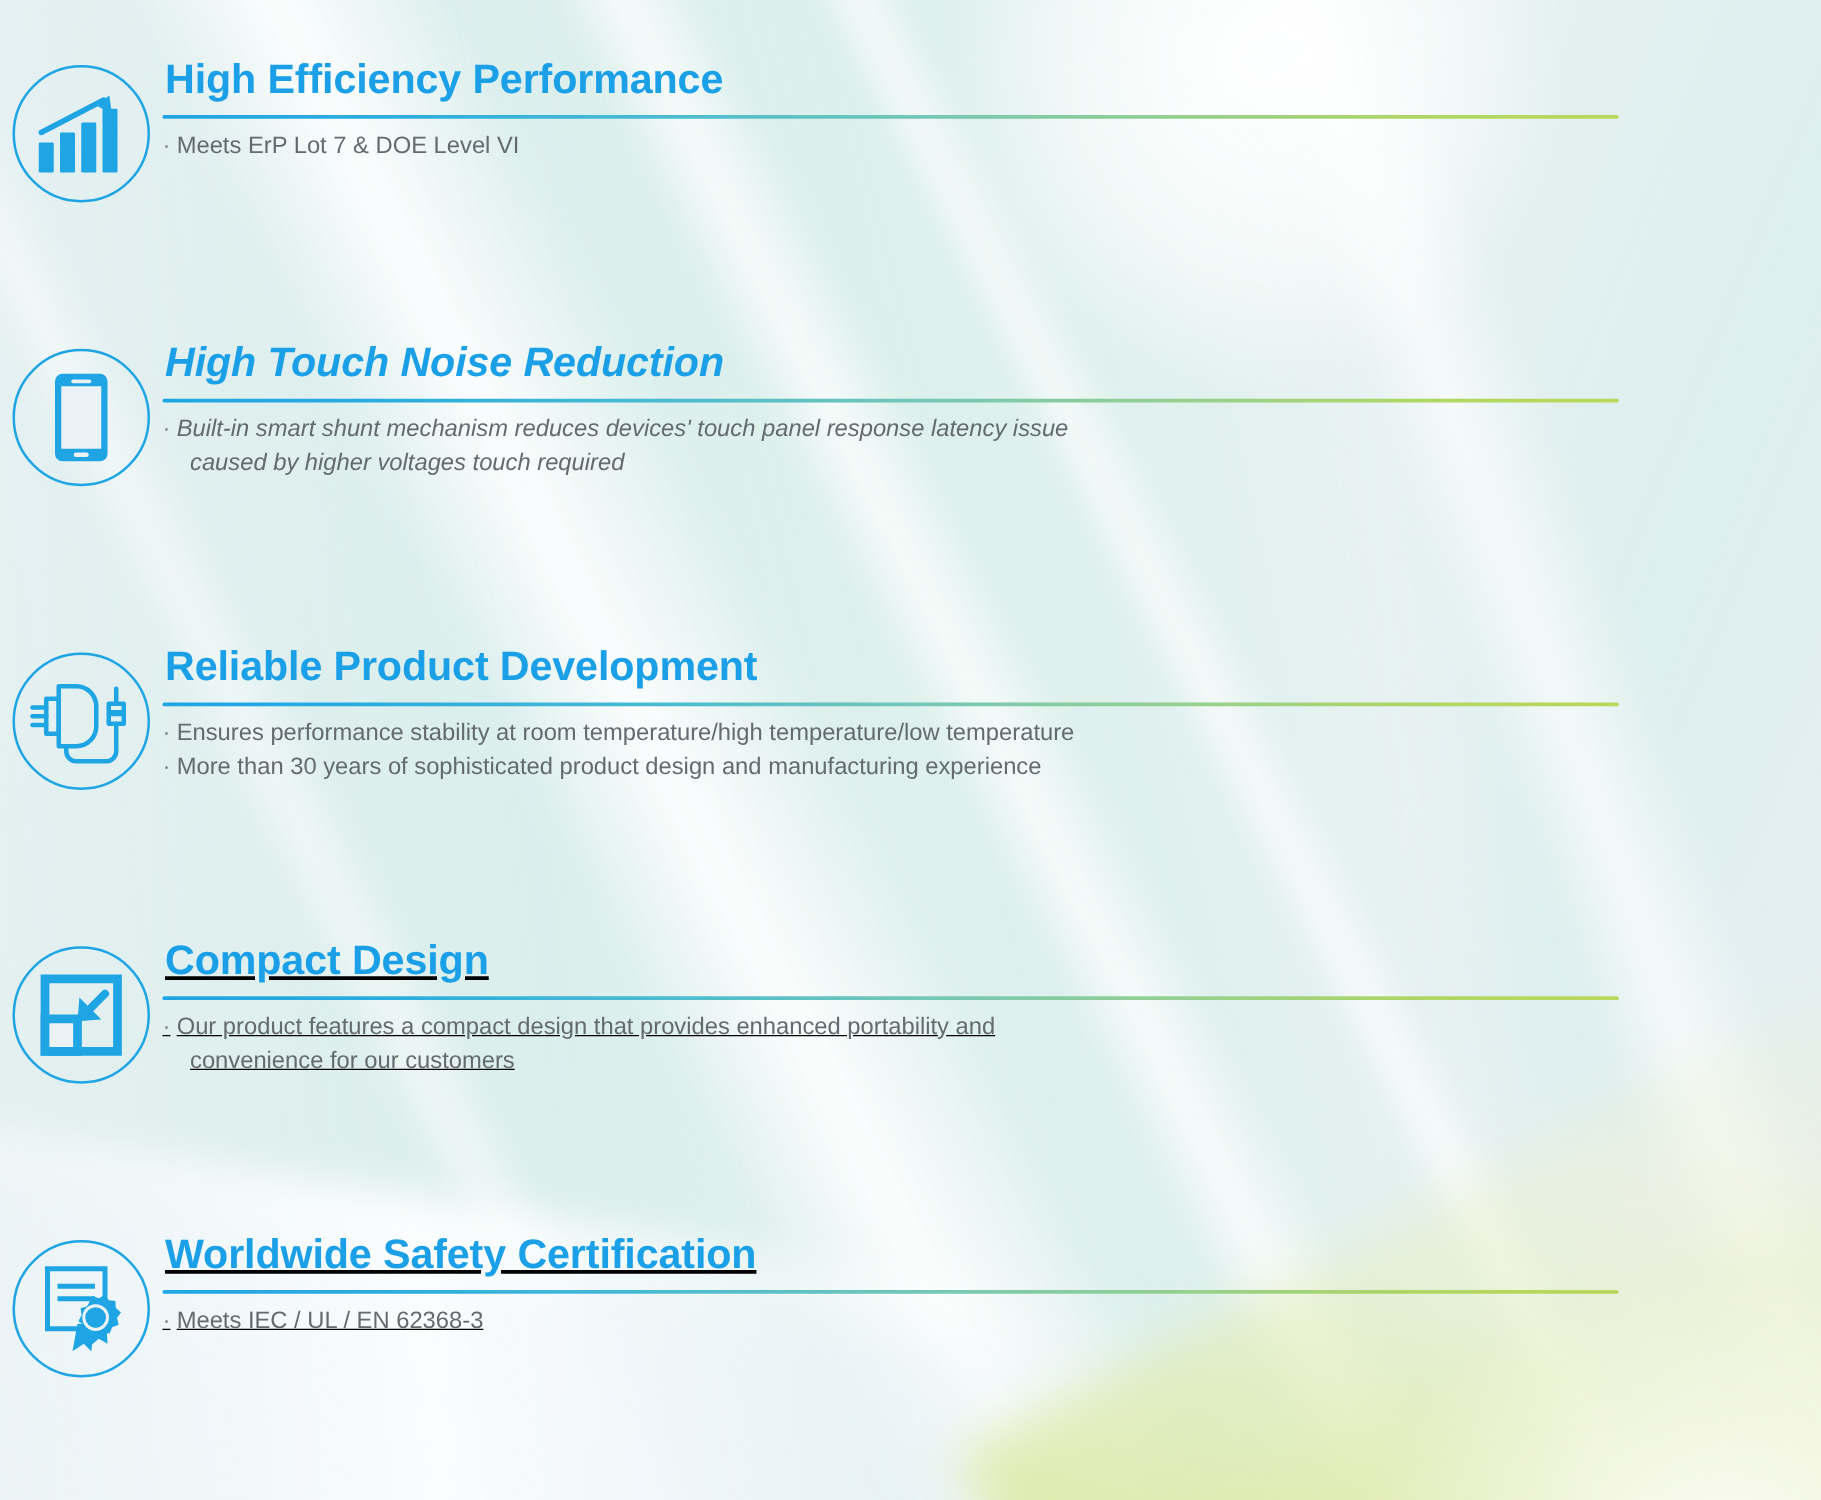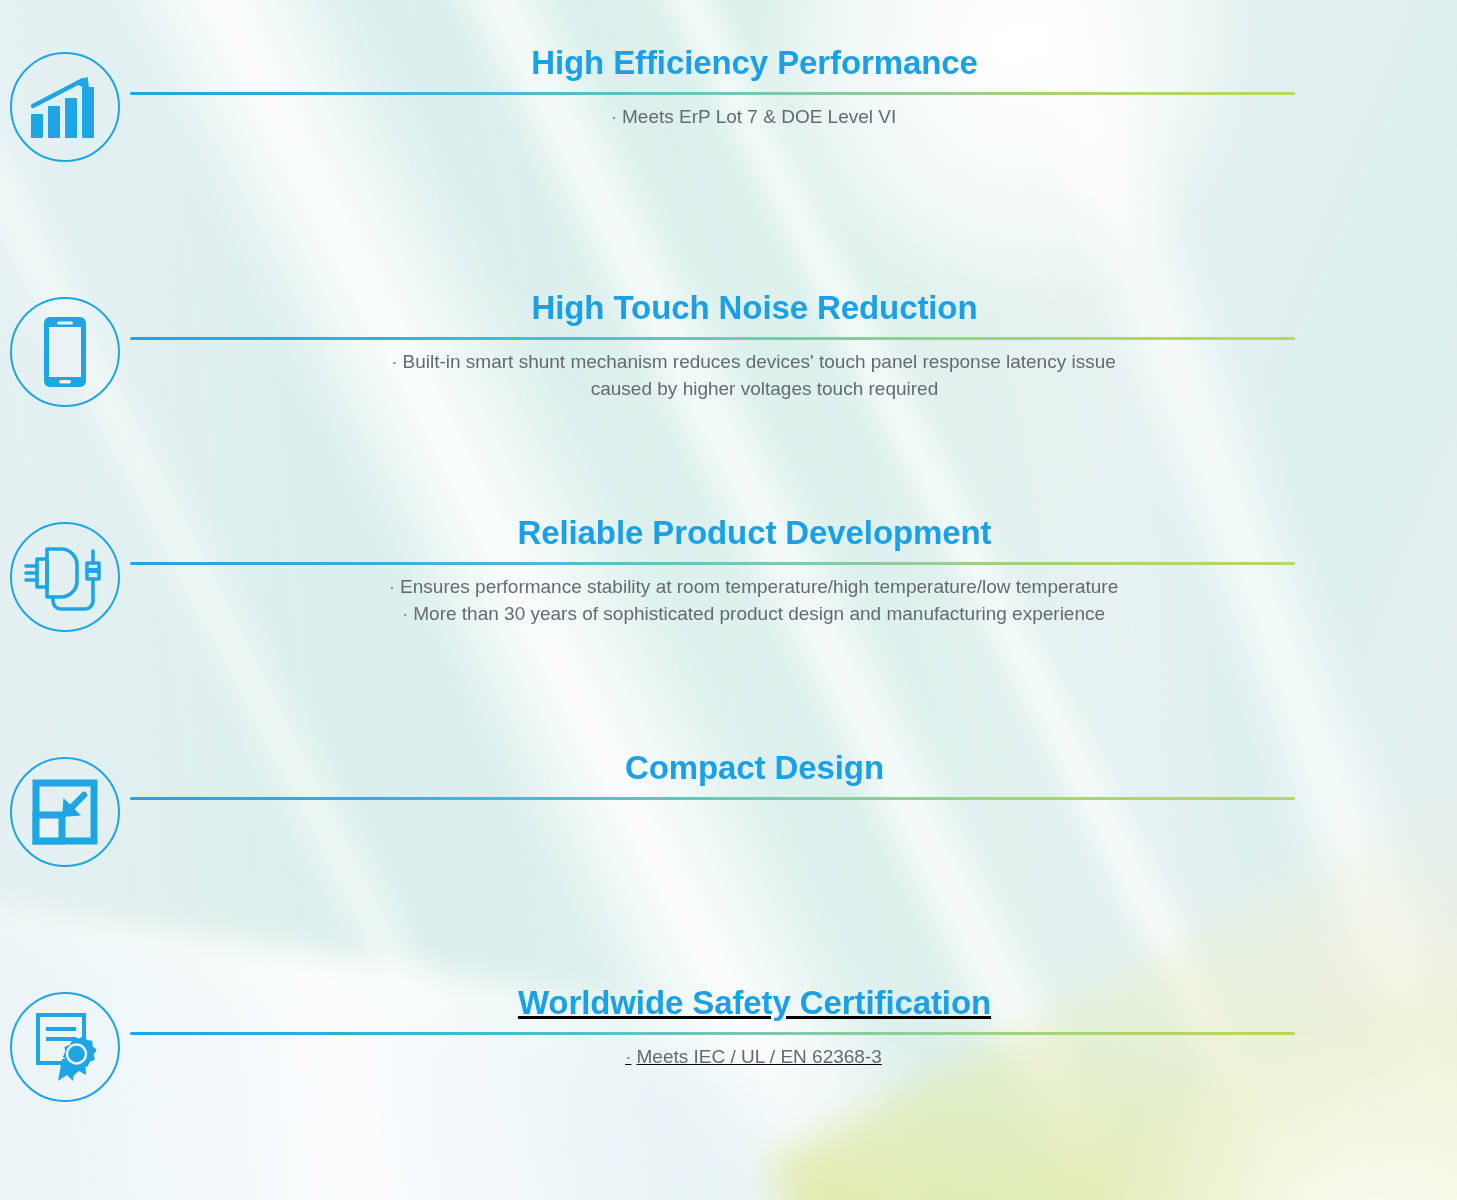--- a/index.html
+++ b/index.html
@@ -22,21 +22,20 @@
     overflow: hidden;
     background:
       linear-gradient(118deg,
         #eef2f6 0%,
         #eaf1f3 18%,
         #e6f1f0 34%,
         #e9f3f2 52%,
         #edf2f5 70%,
         #eef1f6 86%,
         #eceff5 100%);
-    text-align: center;
   }
 
   
   .bg-layer { position: absolute; pointer-events: none; }
 
   .bg-teal-a {
     left: -6%; top: -20%;
     width: 80%; height: 150%;
     background: linear-gradient(100deg, rgba(223,240,240,0) 0%, rgba(214,238,235,0.75) 45%, rgba(222,241,239,0) 100%);
     transform: rotate(-17deg);
@@ -199,23 +198,23 @@
     margin-right: 5px;
   }
   .bullet .cont {
     display: block;
     padding-left: 22px;
     white-space: nowrap;
   }
 
   
   #row-0 { top: 46px; }
-  #row-1 { top: 291px; }
+  #row-1 { top: 273px; font-style: italic; }
   #row-2 { top: 516px; }
-  #row-3 { top: 751px; }
+  #row-3 { top: 751px; text-decoration: underline; }
   #row-4 { top: 986px; text-decoration: underline; }
 </style>
 </head>
 <body>
 
 <div id="page">
 
   <div class="bg-layer bg-teal-a"></div>
   <div class="bg-layer bg-teal-b"></div>
   <div class="bg-layer bg-teal-c"></div>
@@ -324,20 +323,23 @@
             <g stroke="#1FA5E4" stroke-width="6.5" fill="none" stroke-linecap="round">
               <path d="M52 16 L34 34"></path>
             </g>
             <path d="M30 38 L31.5 19 L49 36.5 Z" fill="#1FA5E4"></path>
           </svg>
         </div>
       </div>
       <div class="text-wrap">
         <h2 class="feature-title">Compact Design</h2>
         <div class="divider"></div>
+        <div class="bullets">
+          <span class="bullet"><span class="dot">·</span><span>Our product features a compact design that provides enhanced portability and</span><span class="cont">convenience for our customers</span></span>
+        </div>
       </div>
     </div>
 
     <div class="feature-row" id="row-4">
       <div class="icon-wrap">
         <div class="icon-circle">
           <svg width="66" height="72" viewBox="0 0 66 72">
 
             <path d="M6 4 H52 V52 H6 Z" fill="none" stroke="#1FA5E4" stroke-width="4"></path>
             <rect x="14" y="16" width="30" height="4" fill="#1FA5E4"></rect>

